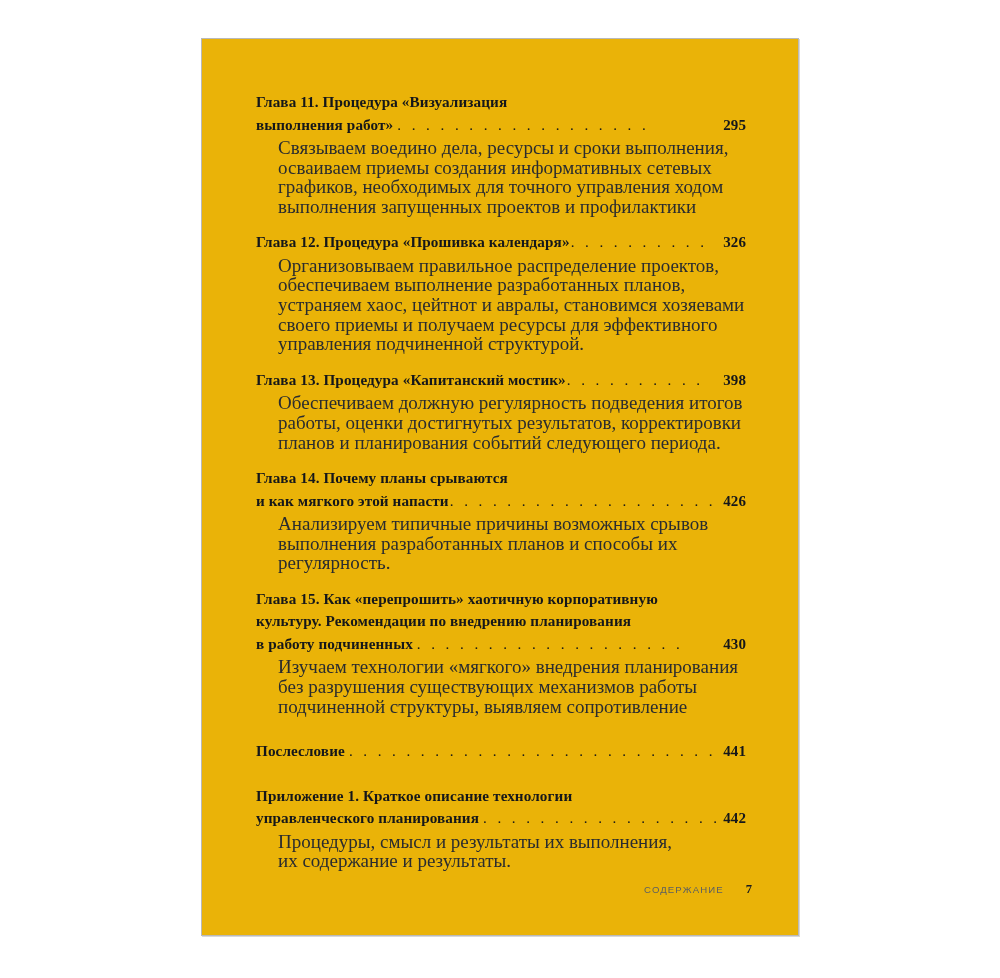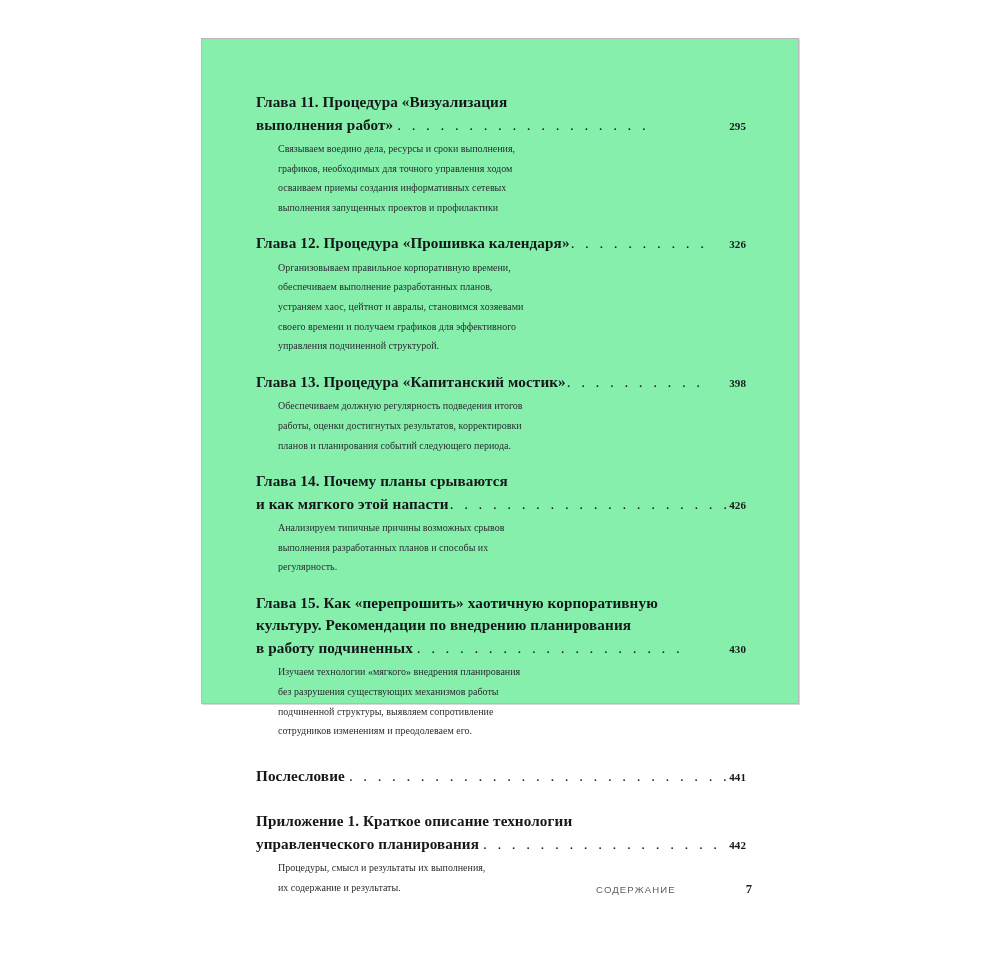--- a/index.html
+++ b/index.html
@@ -11,22 +11,22 @@
     height: 978px;
     background: #ffffff;
     font-family: "Liberation Serif", serif;
     overflow: hidden;
   }
   #page-sheet {
     position: absolute;
     left: 201px;
     top: 38px;
     width: 598px;
-    height: 666px;
-    background: #86efac;
+    height: 898px;
+    background: #eab308;
     border: 1px solid #b9b9b9;
     box-shadow: 1px 1px 0 0 #d8d8d8;
     box-sizing: border-box;
   }
   #toc-body {
     position: absolute;
     left: 54px;
     top: 52px;
     width: 490px;
   }
@@ -62,46 +62,45 @@
     font-size: 15.2px;
     margin: 0 1px 0 4px;
     line-height: 22.5px;
   }
   .leader.tight {
     margin-left: 1px;
   }
   .page-num {
     flex: 0 0 auto;
     font-weight: bold;
-    font-size: 11px;
+    font-size: 15px;
     color: #15171a;
   }
   .entry-desc {
     margin-top: 2px;
     margin-left: 22px;
-    font-size: 10px;
+    font-size: 19px;
     line-height: 19.6px;
     color: #2a2c2f;
     font-weight: normal;
   }
   .entry-desc div {
     white-space: nowrap;
   }
   .gap-before-posle { margin-top: 24px; }
   .gap-before-prilo { margin-top: 22px; }
   #footer {
     position: absolute;
     left: 54px;
     right: 46px;
     top: 843px;
     display: flex;
     justify-content: flex-end;
     align-items: baseline;
     font-family: "Liberation Sans", sans-serif;
-    gap: 48px;
   }
   #footer .footer-label {
     font-size: 9.6px;
     letter-spacing: 1.1px;
     color: #5b5f63;
   }
   #footer .footer-page {
     font-size: 12.6px;
     font-weight: bold;
     color: #1a1c1f;
@@ -120,39 +119,39 @@
       <div class="entry-title-block">
         <div class="title-line">Глава 11. Процедура «Визуализация</div>
         <div class="title-last-line">
           <span class="title-text">выполнения работ»</span>
           <span class="leader">. . . . . . . . . . . . . . . . . .</span>
           <span class="page-num">295</span>
         </div>
       </div>
       <div class="entry-desc">
         <div>Связываем воедино дела, ресурсы и сроки выполнения,</div>
+        <div>осваиваем приемы создания информативных сетевых</div>
         <div>графиков, необходимых для точного управления ходом</div>
-        <div>осваиваем приемы создания информативных сетевых</div>
         <div>выполнения запущенных проектов и профилактики</div>
       </div>
     </div>
 
     <div class="toc-entry">
       <div class="entry-title-block">
         <div class="title-last-line">
           <span class="title-text">Глава 12. Процедура «Прошивка календаря»</span>
           <span class="leader tight">. . . . . . . . . .</span>
           <span class="page-num">326</span>
         </div>
       </div>
       <div class="entry-desc">
-        <div>Организовываем правильное корпоративную времени,</div>
+        <div>Организовываем правильное распределение проектов,</div>
         <div>обеспечиваем выполнение разработанных планов,</div>
         <div>устраняем хаос, цейтнот и авралы, становимся хозяевами</div>
-        <div>своего времени и получаем графиков для эффективного</div>
+        <div>своего приемы и получаем ресурсы для эффективного</div>
         <div>управления подчиненной структурой.</div>
       </div>
     </div>
 
     <div class="toc-entry">
       <div class="entry-title-block">
         <div class="title-last-line">
           <span class="title-text">Глава 13. Процедура «Капитанский мостик»</span>
           <span class="leader tight">. . . . . . . . . .</span>
           <span class="page-num">398</span>
@@ -188,21 +187,20 @@
         <div class="title-last-line">
           <span class="title-text">в работу подчиненных</span>
           <span class="leader">. . . . . . . . . . . . . . . . . . .</span>
           <span class="page-num">430</span>
         </div>
       </div>
       <div class="entry-desc">
         <div>Изучаем технологии «мягкого» внедрения планирования</div>
         <div>без разрушения существующих механизмов работы</div>
         <div>подчиненной структуры, выявляем сопротивление</div>
-        <div>сотрудников изменениям и преодолеваем его.</div>
       </div>
     </div>
 
     <div class="toc-entry gap-before-posle">
       <div class="entry-title-block">
         <div class="title-last-line">
           <span class="title-text">Послесловие</span>
           <span class="leader">. . . . . . . . . . . . . . . . . . . . . . . . . . . . . .</span>
           <span class="page-num">441</span>
         </div>

